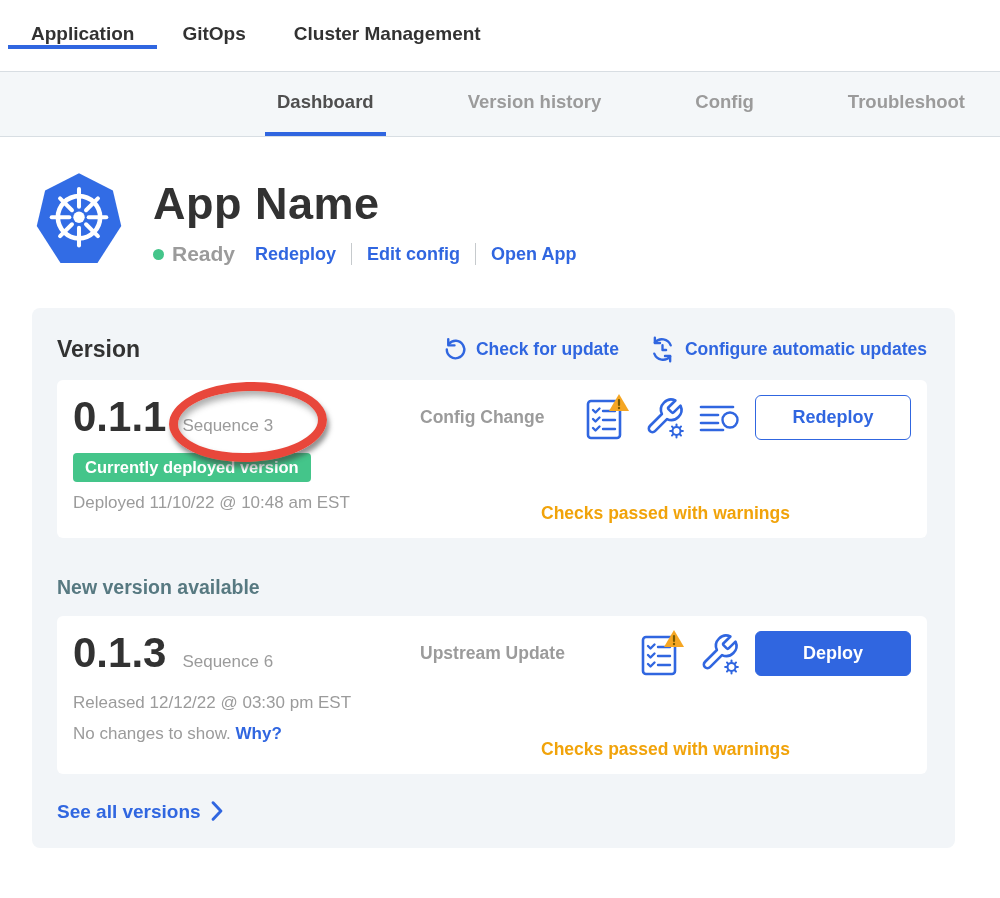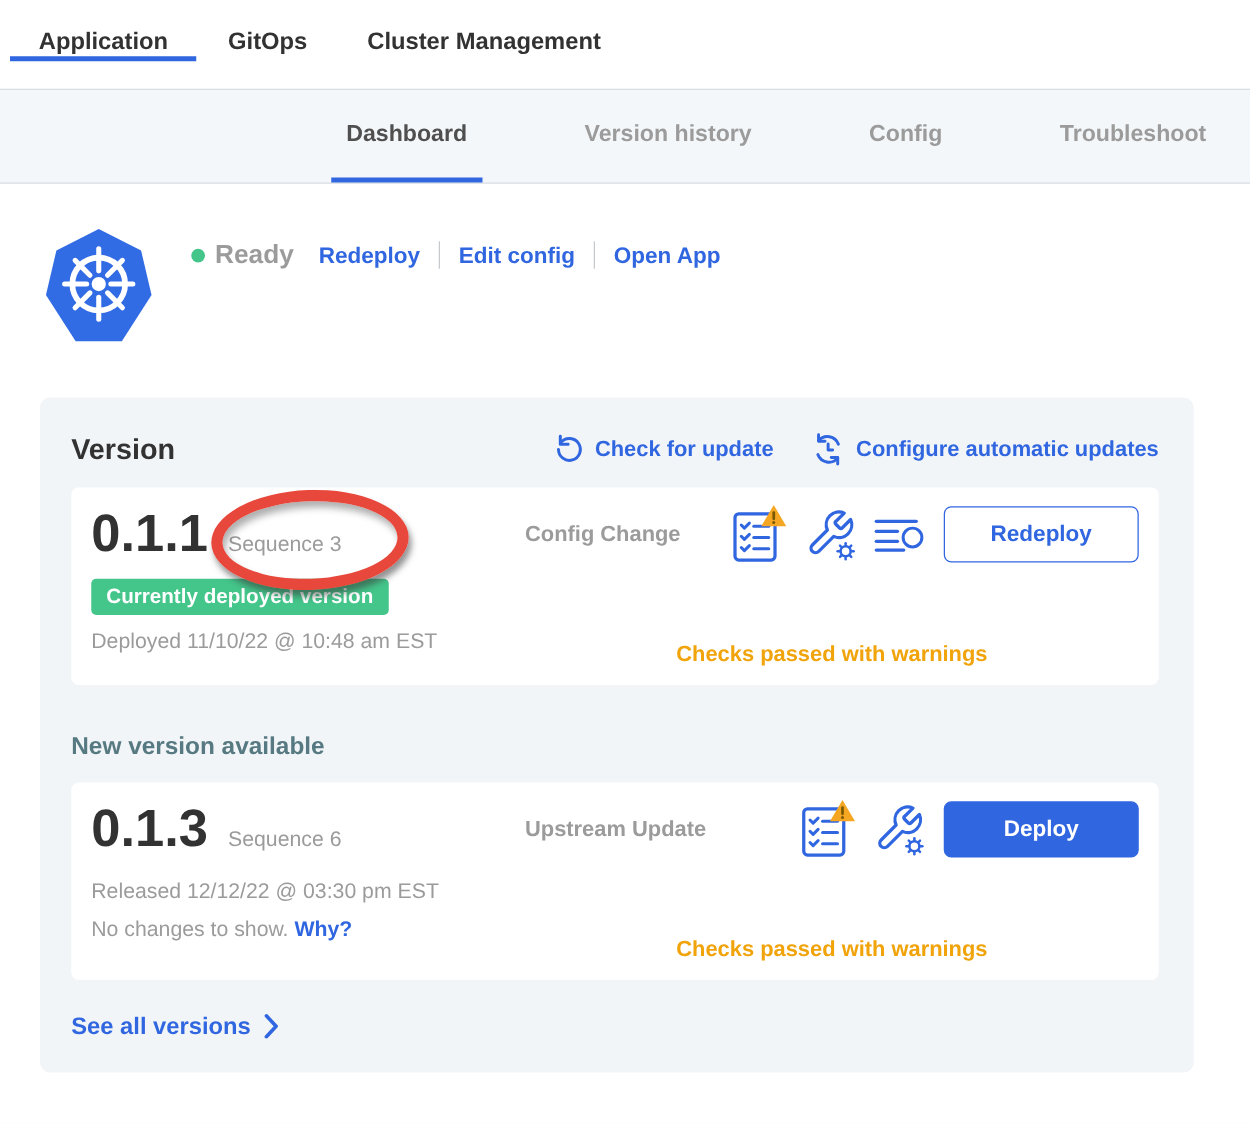--- a/index.html
+++ b/index.html
@@ -6,21 +6,21 @@
   html,body { width:1000px; height:898px; background:#ffffff; overflow:hidden;
     font-family:"Liberation Sans","DejaVu Sans",sans-serif; }
 
   
   .topnav { height:71px; display:flex; align-items:center; padding-left:8px; gap:2px; background:#fff; }
   .topnav .tab { display:flex; align-items:center; padding:0 23px; font-size:19px; font-weight:700;
     color:#323232; border-bottom:4px solid transparent; cursor:pointer; }
   .topnav .tab.active { border-bottom-color:#3066e0; }
 
   
-  .subnav { height:76px; background:#f4f7f9; border-top:1px solid #d8dee3; border-bottom:1px solid #d8dee3;
+  .subnav { height:66px; background:#f4f7f9; border-top:1px solid #d8dee3; border-bottom:1px solid #d8dee3;
     display:flex; align-items:stretch; padding-left:265px; gap:70px; white-space:nowrap; }
   .subnav .tab { display:flex; align-items:center; padding:0 12px; font-size:18.5px; font-weight:600;
     color:#9b9b9b; border-bottom:4px solid transparent; cursor:pointer; }
   .subnav .tab.active { color:#4f4f4f; border-bottom-color:#3066e0; }
 
   
   .app-header { display:flex; margin:33px 0 0 35px; gap:30px; }
   .k8s-logo { width:88px; height:98px; flex:0 0 auto; }
   .app-title { font-size:45px; font-weight:800; color:#323232; letter-spacing:.5px; margin-top:8px; }
   .status-row { display:flex; align-items:center; margin-top:12px; }
@@ -98,20 +98,21 @@
       <line x1="61" y1="52" x2="81" y2="52"></line>
       <line x1="28.5" y1="30.5" x2="42" y2="44"></line>
       <line x1="58" y1="60" x2="71.5" y2="73.5"></line>
       <line x1="71.5" y1="30.5" x2="58" y2="44"></line>
       <line x1="42" y1="60" x2="28.5" y2="73.5"></line>
     </g>
     <circle cx="50" cy="52" r="6.5" fill="#ffffff"></circle>
   </svg>
 
   <div>
+    <h1 class="app-title">App Name</h1>
     <div class="status-row">
       <span class="status-dot"></span>
       <span class="status-text">Ready</span>
       <a class="hdr-link">Redeploy</a>
       <span class="hdr-sep"></span>
       <a class="hdr-link">Edit config</a>
       <span class="hdr-sep"></span>
       <a class="hdr-link">Open App</a>
     </div>
   </div>

